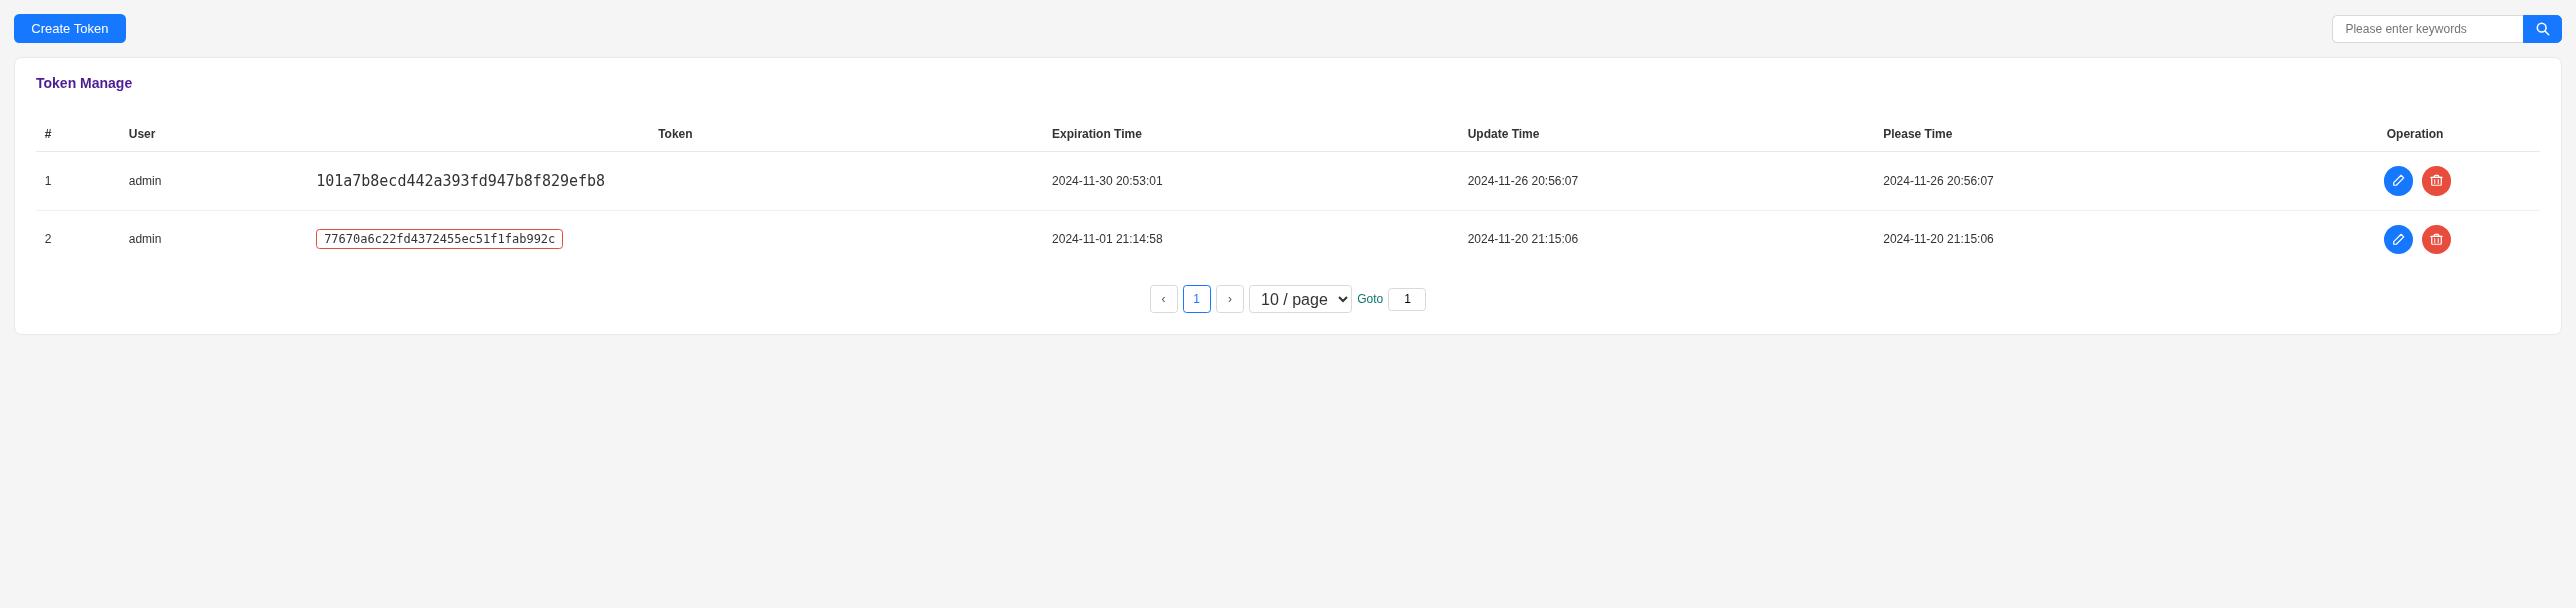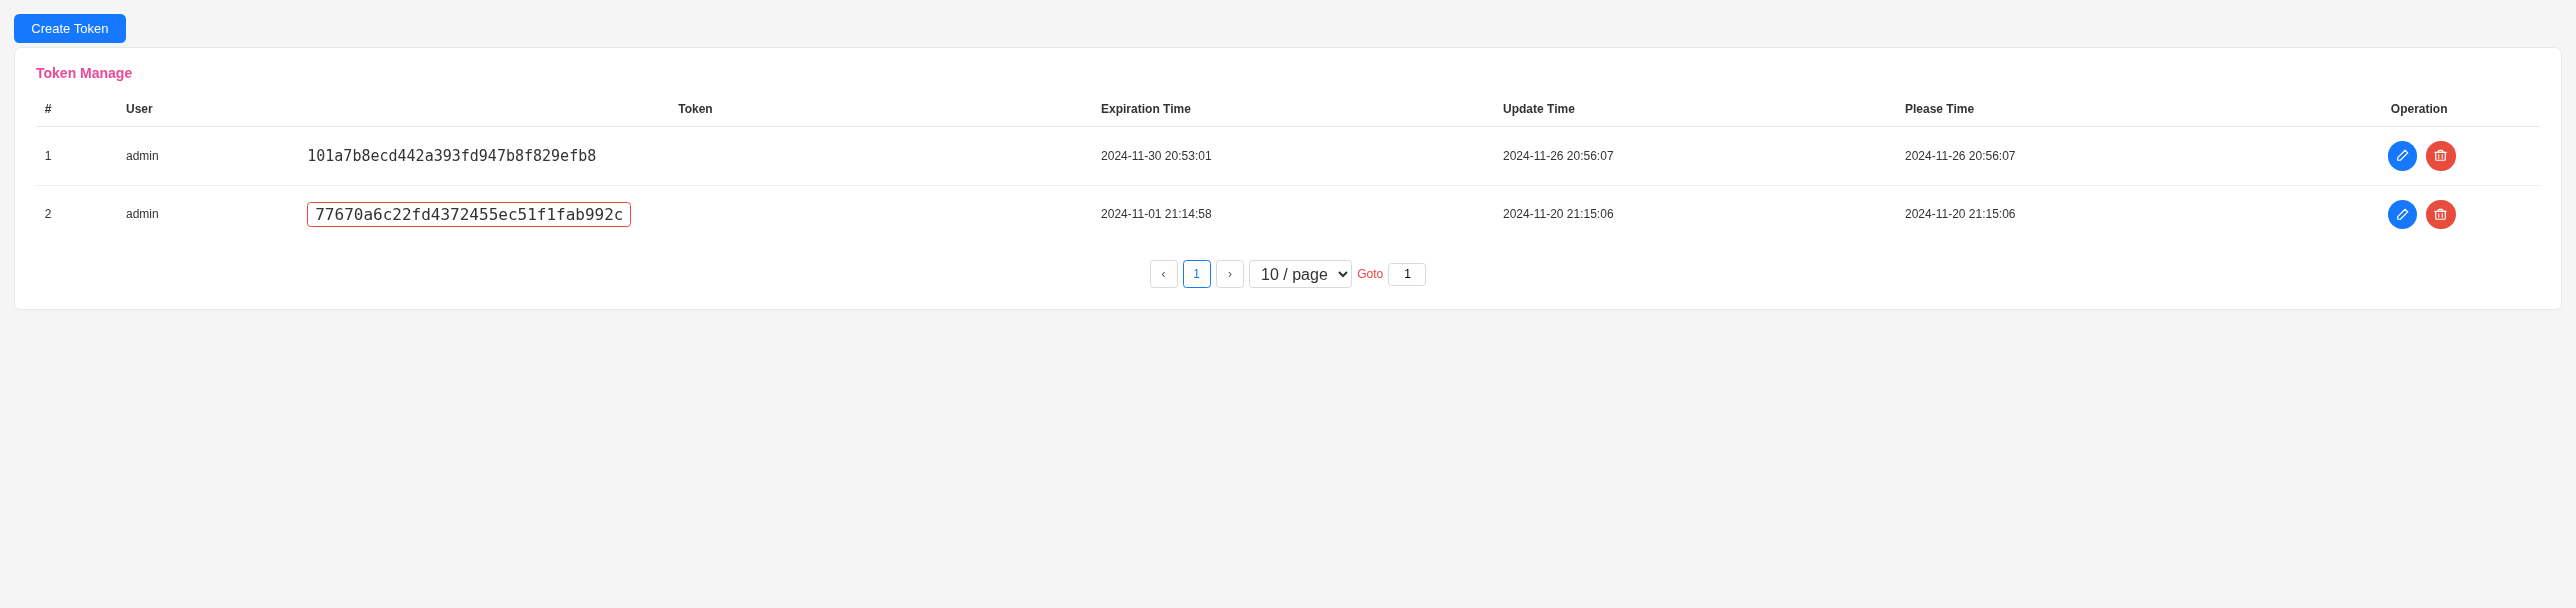--- a/index.html
+++ b/index.html
@@ -6,21 +6,21 @@
     body {
       font-family: -apple-system, BlinkMacSystemFont, 'Segoe UI', Arial, sans-serif;
       background: #f5f5f5;
       min-height: 100vh;
       padding: 14px;
     }
     .top-bar {
       display: flex;
       justify-content: space-between;
       align-items: center;
-      margin-bottom: 4px;
+      margin-bottom: 14px;
     }
     .create-token-btn {
       background: #1677ff;
       color: #fff;
       border: none;
       border-radius: 5.2px;
       padding: 7px 17.3px;
       font-size: 13px;
       cursor: pointer;
       font-weight: 500;
@@ -53,22 +53,22 @@
     }
     .card {
       background: #fff;
       border-radius: 7px;
       padding: 17.3px 21px 21px;
       border: 0.9px solid #e8e8e8;
     }
     .card-title {
       font-size: 14px;
       font-weight: 600;
-      color: #ec4899;
-      margin-bottom: 10px;
+      color: #4c1d95;
+      margin-bottom: 25px;
     }
     table {
       width: 100%;
       border-collapse: collapse;
     }
     thead tr {
       border-bottom: 0.9px solid #e8e8e8;
     }
     th {
       text-align: left;
@@ -87,21 +87,21 @@
     }
     tbody tr:last-child {
       border-bottom: none;
     }
     .token-cell-normal {
       font-family: monospace;
       font-size: 15px;
     }
     .token-cell-highlighted {
       font-family: monospace;
-      font-size: 16px;
+      font-size: 12px;
       border: 1.7px solid #e74c3c;
       border-radius: 3.5px;
       display: inline-block;
       padding: 2px 7px;
     }
     .op-btn {
       width: 29.5px;
       height: 29.5px;
       border-radius: 50%;
       border: none;
@@ -148,21 +148,21 @@
       border: 0.9px solid #d9d9d9;
       border-radius: 3.5px;
       padding: 3.5px 7px;
       font-size: 16px;
       background: #fff;
       cursor: pointer;
       color: #333;
     }
     .goto-label {
       font-size: 12px;
-      color: #ef4444;
+      color: #0f766e;
     }
     .goto-input {
       width: 38px;
       border: 0.9px solid #d9d9d9;
       border-radius: 3.5px;
       padding: 3.5px 7px;
       font-size: 12px;
       text-align: center;
       outline: none;
     }
@@ -172,20 +172,29 @@
     .col-exp { width: 173px; }
     .col-create { width: 173px; }
     .col-update { width: 173px; }
     .col-op { width: 104px; text-align: center; }
   </style>
 </head>
 <body>
 
 <div class="top-bar">
   <button class="create-token-btn">Create Token</button>
+  <div class="search-area">
+    <input class="search-input" type="text" placeholder="Please enter keywords" style="">
+    <button class="search-btn">
+      <svg width="14" height="14" viewBox="0 0 16 16" fill="none">
+        <circle cx="6.5" cy="6.5" r="5" stroke="white" stroke-width="1.8"></circle>
+        <line x1="10.5" y1="10.5" x2="14.5" y2="14.5" stroke="white" stroke-width="1.8" stroke-linecap="round"></line>
+      </svg>
+    </button>
+  </div>
 </div>
 
 <div class="card">
   <div class="card-title">Token Manage</div>
   <table>
     <thead>
       <tr>
         <th class="col-hash">#</th>
         <th class="col-user">User</th>
         <th class="col-token">Token</th>

